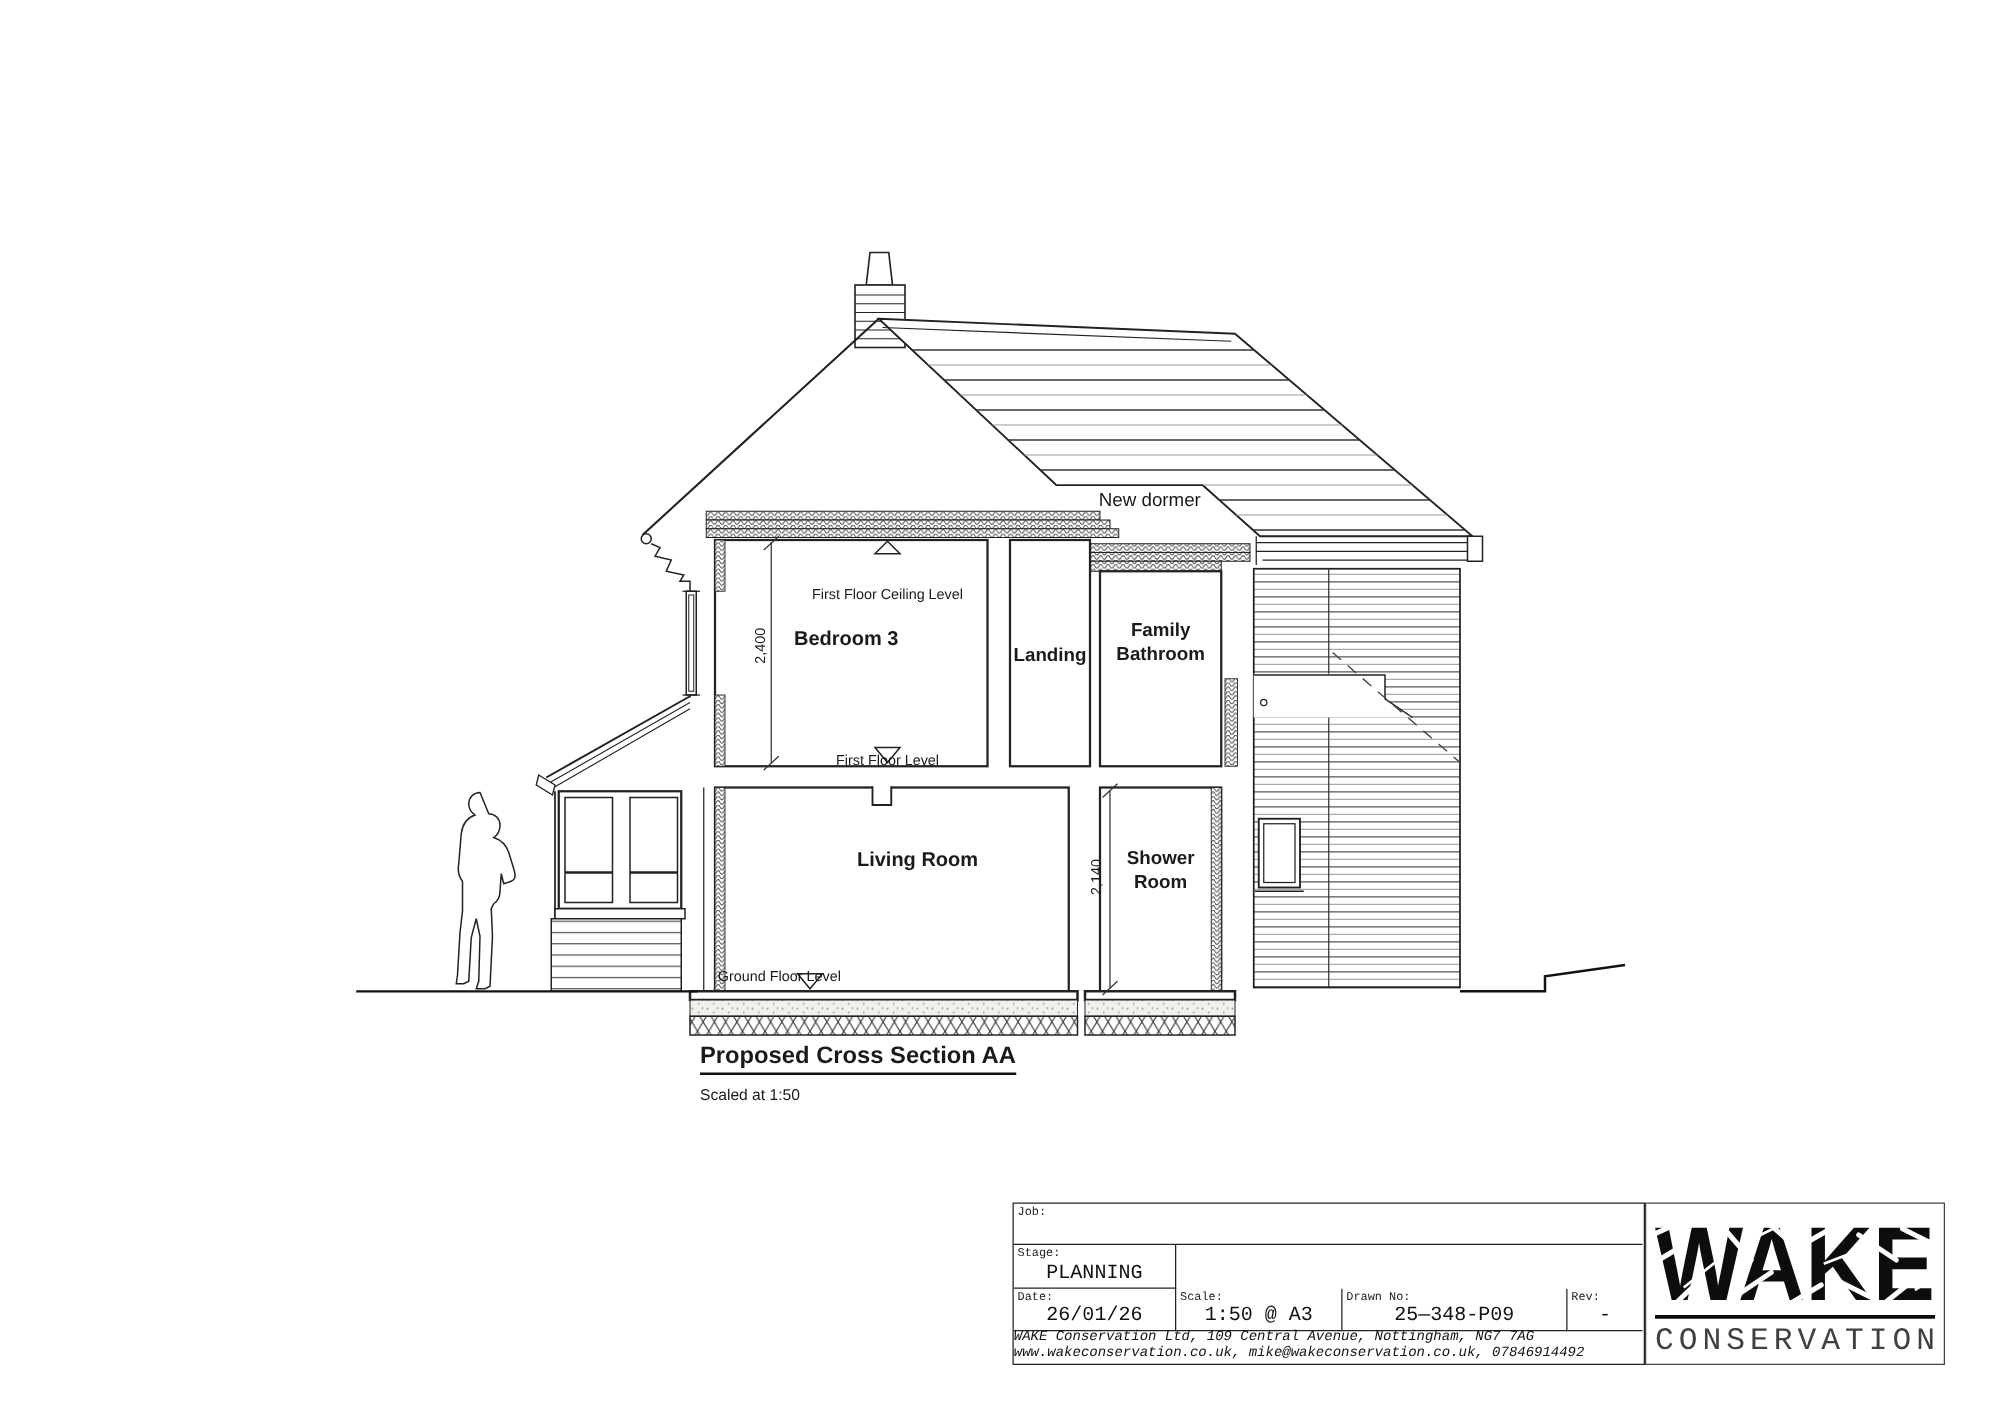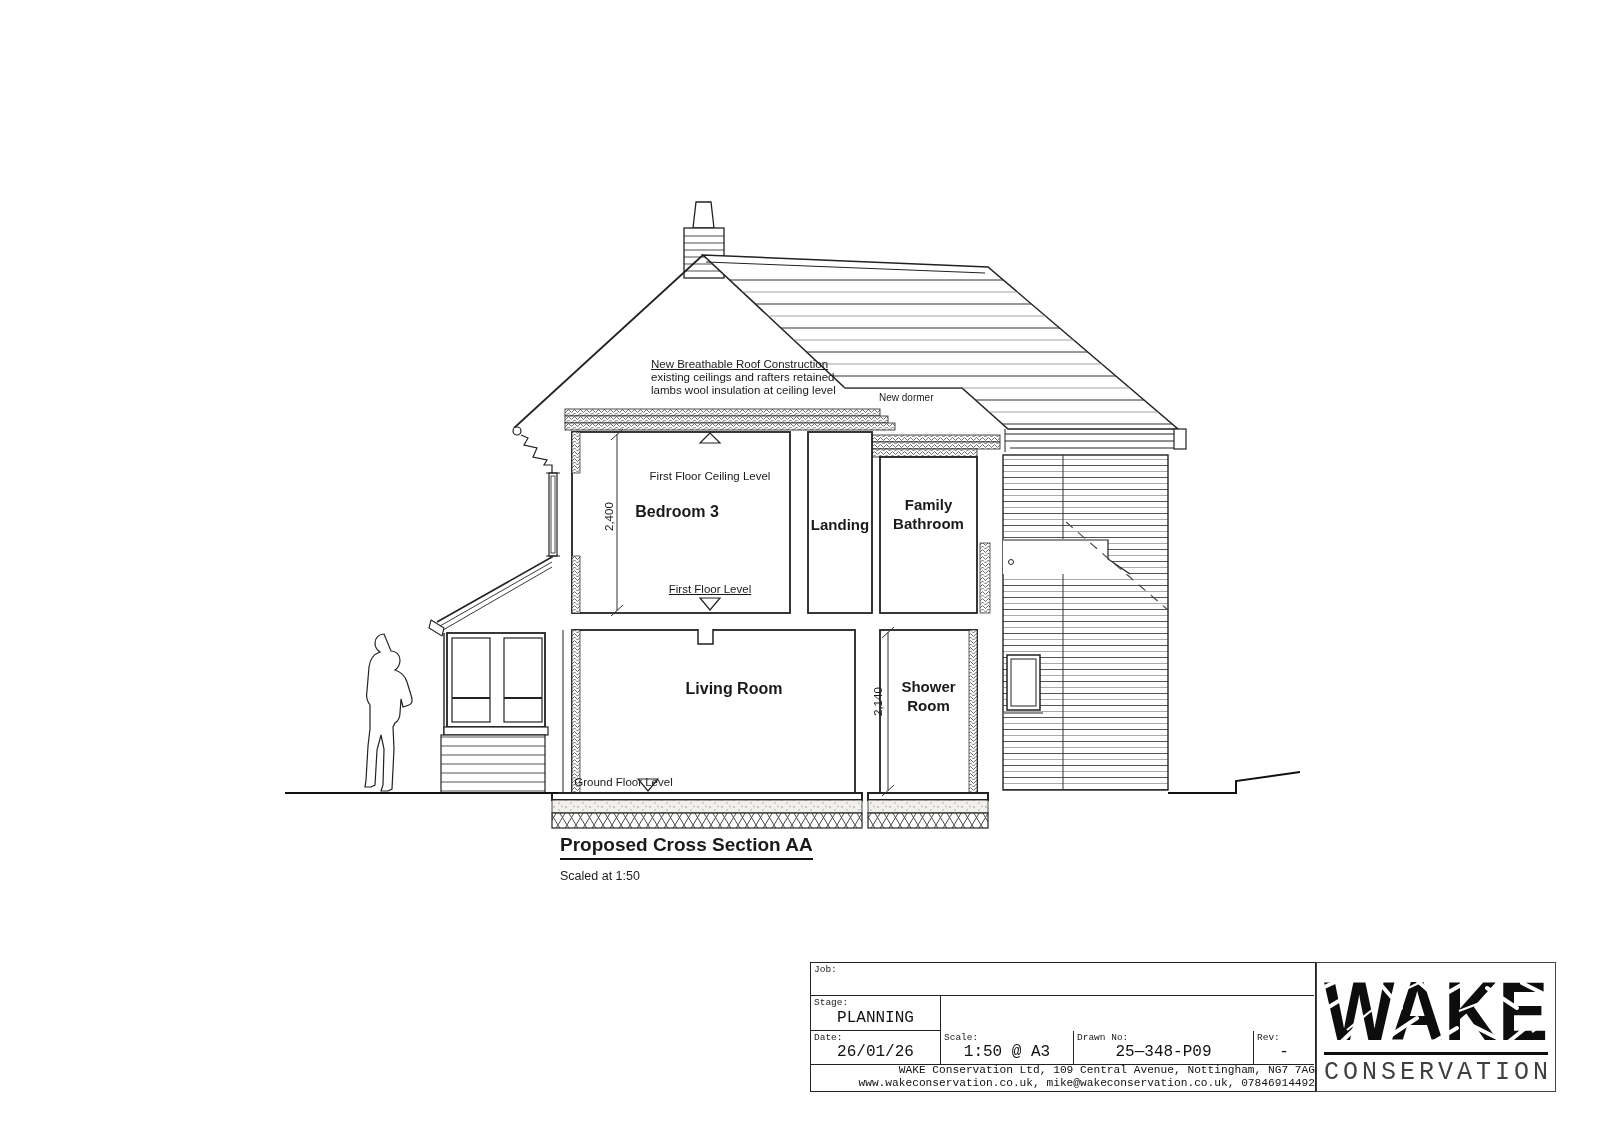--- a/index.html
+++ b/index.html
@@ -5,31 +5,31 @@
   html,body{margin:0;padding:0;background:#fff;}
   #page{position:relative;width:1600px;height:1131px;background:#ffffff;overflow:hidden;
         font-family:"Liberation Sans",sans-serif;color:#111;}
   svg{display:block;}
   .lbl{position:absolute;color:#1a1a1a;}
   .note{font-size:11.5px;line-height:13px;}
   .note .t{text-decoration:underline;}
   .room{font-weight:bold;text-align:center;}
   .lvl{font-size:11.5px;text-align:center;margin-top:24px;}
   .dim{font-size:11.5px;transform:rotate(-90deg);transform-origin:center;white-space:nowrap;}
-  .small{font-size:10px;}
+  .small{font-size:15px;}
   #heading{left:560px;top:834px;font-size:19px;font-weight:bold;border-bottom:2.5px solid #111;padding-bottom:2px;}
   #subtitle{left:560px;top:869px;font-size:12.5px;}
   
   #tblock{position:absolute;left:810px;top:962px;width:506px;height:130px;border:1.5px solid #222;
           font-family:"Liberation Mono",monospace;box-sizing:border-box;}
   .cell{position:absolute;box-sizing:border-box;border-right:1.5px solid #222;border-bottom:1.5px solid #222;}
   .cell:last-child{border-right:none;}
   .cl{position:absolute;left:3px;top:1px;font-size:9.5px;color:#222;}
   .cv{position:absolute;left:0;right:0;bottom:3px;text-align:center;font-size:16px;white-space:nowrap;}
-  #footercell{position:absolute;left:0;right:0;bottom:0;height:27px;text-align:right;}
+  #footercell{position:absolute;left:0;right:0;bottom:0;height:27px;text-align:left;font-style:italic;}
   #footercell div{font-size:11.2px;line-height:13px;white-space:nowrap;}
   
   #logo{position:absolute;left:1316px;top:962px;width:240px;height:130px;border:1px solid #444;box-sizing:border-box;}
   #logo-rule{position:absolute;left:7px;right:7px;top:89px;height:3px;background:#0d0d0d;}
   #logo-sub{position:absolute;left:0;right:0;top:95px;text-align:center;
             font-family:"Liberation Mono",monospace;font-size:25px;letter-spacing:4px;margin-right:-4px;color:#404040;}
 </style>
 </head>
 <body>
 
@@ -215,37 +215,32 @@
     <g>
       <path d="M391,651 c5,0 9,4 9,9 c0,4 -2,8 -5,10 c6,2 10,6 12,12 l4,13 c2,6 1,9 -2,10 l-6,2 -2,-8 -1,14 c0,4 -2,8 -5,10 l-2,4 1,22 -2,40 -4,2 -7,0 2,-6 1,-36 -3,-14 -4,15 -2,35 -4,2 -6,0 1,-7 2,-34 2,-17 0,-24 c-3,-4 -4,-9 -3,-14 l2,-24 c1,-8 5,-13 11,-15 c-3,-2 -5,-5 -5,-9 c0,-5 4,-9 9,-9 z" fill="#fff" stroke="#222" stroke-width="1.2"></path>
     </g>
 
     <g stroke="#111">
       <line x1="285" y1="793" x2="558" y2="793" stroke-width="1.8"></line>
       <path d="M1168,793 H1236 V781 L1300,772" fill="none" stroke-width="2"></path>
     </g>
   </svg>
 
-  <div class="lbl note" style="left:651px;top:358px;width:215px;">
-    <div class="t">New Breathable Roof Construction</div>
-    <div>existing ceilings and rafters retained</div>
-    <div>lambs wool insulation at ceiling level</div>
-  </div>
 
   <div class="lbl small" style="left:879px;top:392px;">New dormer</div>
 
   <div class="lbl lvl" style="left:645px;top:446px;width:130px;">First Floor Ceiling Level</div>
 
   <div class="lbl room" style="left:597px;top:503px;width:160px;font-size:16px;">Bedroom 3</div>
   <div class="lbl dim" style="left:589px;top:505px;width:40px;">2,400</div>
 
   <div class="lbl room" style="left:798px;top:516px;width:84px;font-size:15px;">Landing</div>
   <div class="lbl room" style="left:882px;top:495px;width:93px;font-size:15px;line-height:19px;">Family Bathroom</div>
 
-  <div class="lbl lvl" style="left:645px;top:559px;width:130px;text-decoration:underline;">First Floor Level</div>
+  <div class="lbl lvl" style="left:645px;top:579px;width:130px;">First Floor Level</div>
 
 
   <div class="lbl room" style="left:664px;top:680px;width:140px;font-size:16px;">Living Room</div>
 
 
   <div class="lbl lvl" style="left:566px;top:752px;width:115px;text-align:center;">Ground Floor Level</div>
 
   <div class="lbl dim" style="left:858px;top:690px;width:40px;">2,140</div>
   <div class="lbl room" style="left:883px;top:677px;width:91px;font-size:15px;line-height:19px;">Shower Room</div>
 

